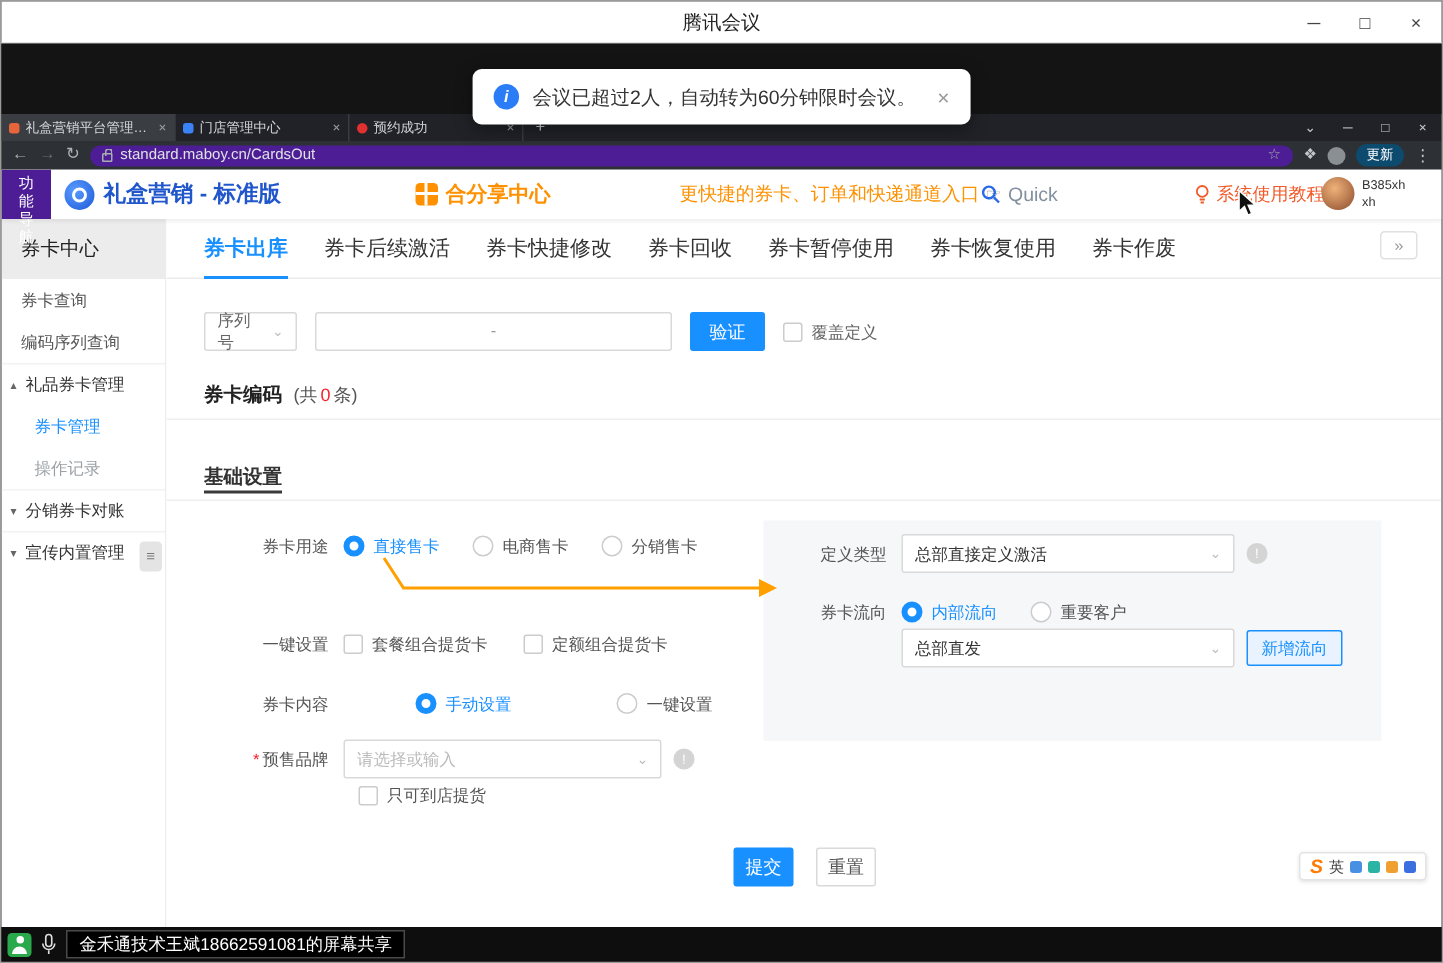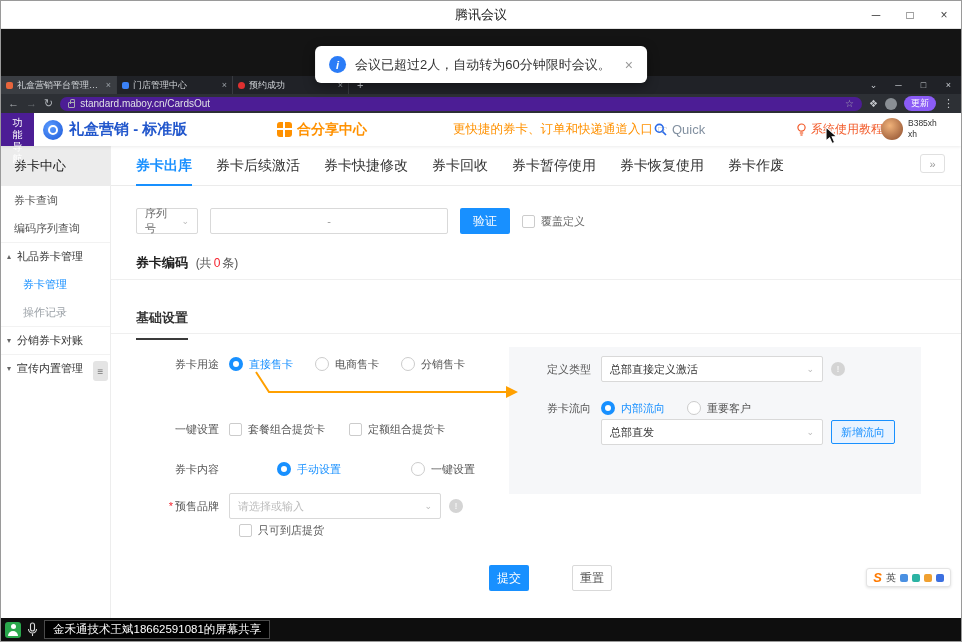--- a/index.html
+++ b/index.html
@@ -41,21 +41,21 @@
   .addressbar { position:absolute; top:18px; left:0; right:0; height:19px; background:#2d3035; display:flex; align-items:center; padding:0 7px; gap:7px; z-index:10; }
   .nav-ic { color:#aeb2b7; font-size:11px; line-height:1; }
   .nav-ic.dim { color:#676b70; }
   .urlpill { flex:1; height:14px; background:#4c1d95; border-radius:7px; display:flex; align-items:center; padding:0 8px; gap:5px; min-width:0; }
   .lock-ic { width:7px; height:6px; border:1px solid #a9adb2; border-radius:1px; position:relative; margin-top:3px; flex:none; }
   .lock-ic::before { content:""; position:absolute; top:-4px; left:1px; width:3px; height:4px; border:1px solid #a9adb2; border-bottom:none; border-radius:2px 2px 0 0; }
   .url { font-size:10px; color:#dfe1e5; white-space:nowrap; overflow:hidden; }
   .pill-star { margin-left:auto; color:#a9adb2; font-size:10px; }
   .bar-ic { color:#c3c6ca; font-size:10px; }
   .profile-ic { width:12px; height:12px; border-radius:50%; background:#8a8f94; flex:none; }
-  .update-pill { background:#8b5cf6; color:#fff; font-size:9px; padding:1px 7px; border-radius:8px; }
+  .update-pill { background:#0c4a6e; color:#fff; font-size:9px; padding:1px 7px; border-radius:8px; }
   .menu-dots { color:#c3c6ca; font-size:11px; }
 
   
   .page { position:absolute; top:37px; left:0; right:0; bottom:0; background:#fff; overflow:hidden; }
 
   .appheader { position:absolute; top:0; left:0; right:0; height:33px; background:#fff; box-shadow:0 1px 3px rgba(0,0,0,.08); z-index:5; }
   .nav-toggle { position:absolute; left:0; top:0; width:33px; height:33px; background:#4c1d95; color:#fff; font-size:10px; line-height:12px; padding:4px 7px; text-align:center; word-break:break-all; }
   .brand { position:absolute; left:42px; top:0; height:33px; display:flex; align-items:center; gap:6px; }
   .brand-icon { width:20px; height:20px; border-radius:50%; background:radial-gradient(circle at 35% 35%, #5a9bff, #1d59d8); position:relative; flex:none; }
   .brand-icon::after { content:""; position:absolute; inset:5px; border:2px solid #fff; border-radius:50%; }
@@ -103,21 +103,21 @@
   .checkbox { width:13px; height:13px; border:1px solid #ccc; border-radius:2px; background:#fff; flex:none; }
   .cb-label { font-size:11px; color:#666; margin-left:6px; white-space:nowrap; }
 
   .codes-row { position:absolute; top:108px; left:25px; font-size:13px; }
   .codes-title { font-weight:bold; color:#222; }
   .codes-count { color:#555; font-size:12px; margin-left:4px; }
   .codes-count .num { color:#f5222d; padding:0 2px; }
   .divider { position:absolute; left:0; right:0; height:1px; background:#efefef; }
   .d1 { top:133px; }
   .d2 { top:187px; }
-  .settings-tab { position:absolute; top:163px; left:25px; font-size:13px; font-weight:bold; color:#333; padding-bottom:11px; border-bottom:2px solid #3a3a3a; }
+  .settings-tab { position:absolute; top:163px; left:25px; font-size:13px; font-weight:bold; color:#333; padding-bottom:0; border-bottom:2px solid #3a3a3a; }
 
   .form { position:absolute; top:188px; left:0; right:0; bottom:0; }
   .annot { position:absolute; left:0; top:0; z-index:3; pointer-events:none; }
   .frow { position:absolute; display:flex; align-items:center; z-index:2; }
   .flabel { width:118px; text-align:right; font-size:11px; color:#555; flex:none; padding-right:10px; white-space:nowrap; }
   .flabel .star { color:#f5222d; margin-right:2px; }
   .ropt { display:flex; align-items:center; gap:6px; margin-right:22px; font-size:11px; color:#555; white-space:nowrap; }
   .radio { width:14px; height:14px; border-radius:50%; border:1px solid #ccc; background:#fff; flex:none; }
   .radio.on { border:4px solid #1890ff; }
   .ropt.selopt .txt { color:#1890ff; }
@@ -134,21 +134,21 @@
   .prow { position:absolute; display:flex; align-items:center; left:0; right:0; }
   .plabel { width:92px; text-align:right; padding-right:10px; font-size:11px; color:#555; flex:none; white-space:nowrap; }
   .sel.wide { width:222px; color:#333; background:#fff; }
   .p1 { top:9px; }
   .p2 { top:53px; height:16px; }
   .p3 { top:72px; }
   .add-flow { height:24px; padding:0 9px; border:1px solid #1890ff; background:#e9f3ff; color:#1890ff; font-size:11px; border-radius:2px; display:flex; align-items:center; margin-left:8px; white-space:nowrap; }
 
   .actions { position:absolute; top:231px; left:378px; display:flex; gap:15px; z-index:2; }
   .submit { width:40px; height:26px; background:#1890ff; color:#fff; font-size:12px; border-radius:2px; display:flex; align-items:center; justify-content:center; }
-  .reset { width:40px; height:26px; background:#fff; border:1px solid #d9d9d9; color:#555; font-size:12px; border-radius:2px; display:flex; align-items:center; justify-content:center;margin-left:28px; }
+  .reset { width:40px; height:26px; background:#fff; border:1px solid #d9d9d9; color:#555; font-size:12px; border-radius:2px; display:flex; align-items:center; justify-content:center; }
 
   
   .sogou { position:absolute; right:10px; top:455px; height:19px; display:flex; align-items:center; gap:4px; background:#fff; border:1px solid #e4e4e4; border-radius:3px; padding:0 6px; box-shadow:0 1px 3px rgba(0,0,0,.12); z-index:8; }
   .s-logo { color:#ff7a00; font-weight:bold; font-style:italic; font-size:13px; }
   .s-mode { font-size:10px; color:#444; }
   .s-sq { width:8px; height:8px; border-radius:2px; }
   .sq1 { background:#4a90e2; }
   .sq2 { background:#2bb3a3; }
   .sq3 { background:#f0a030; }
   .sq4 { background:#3b6fe0; }

